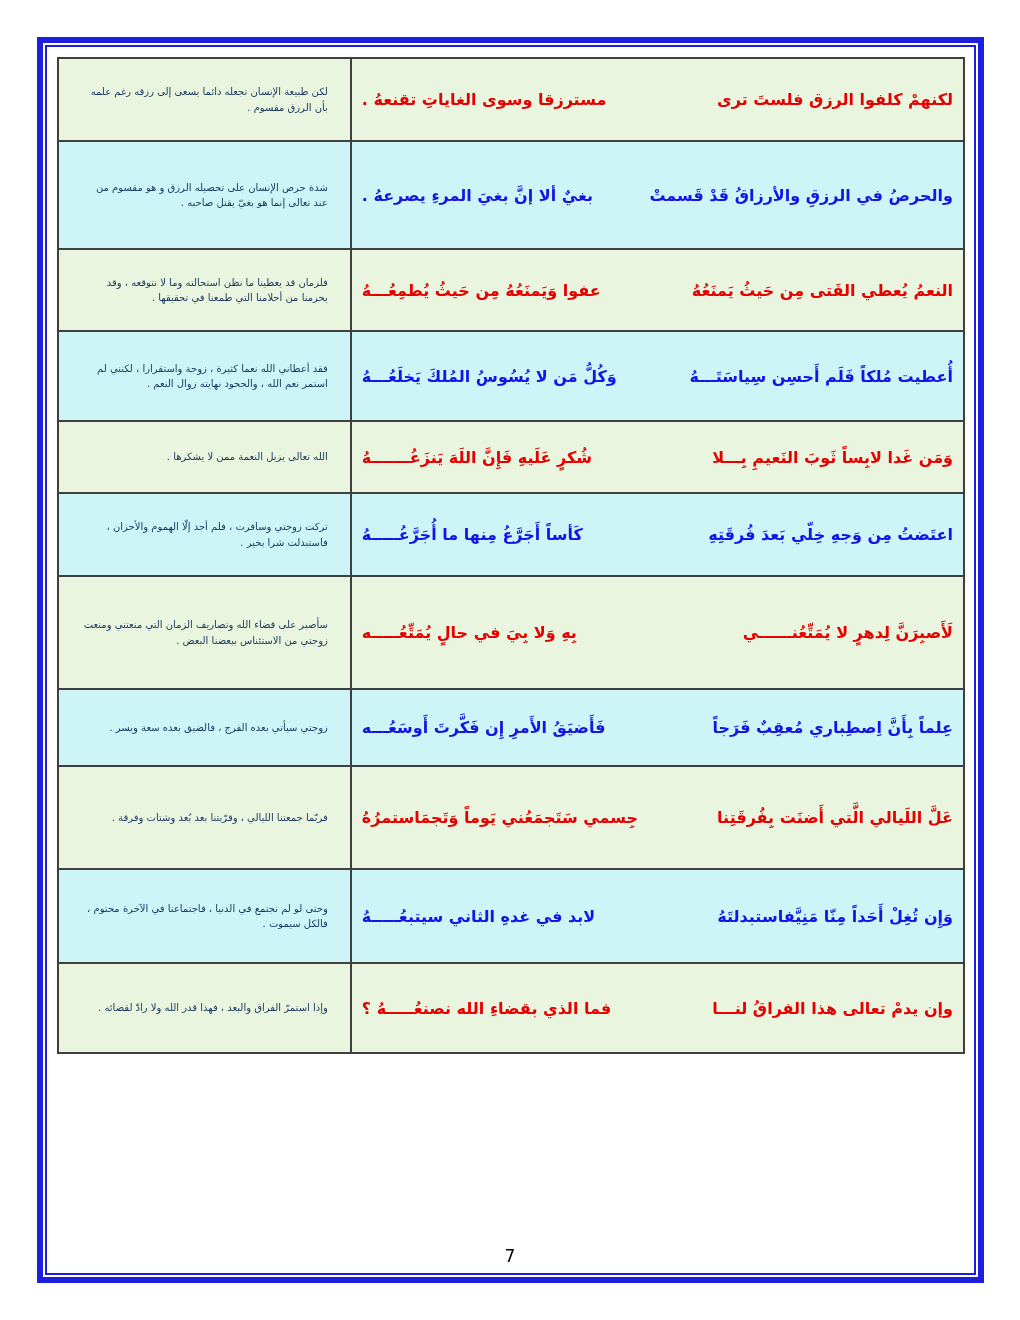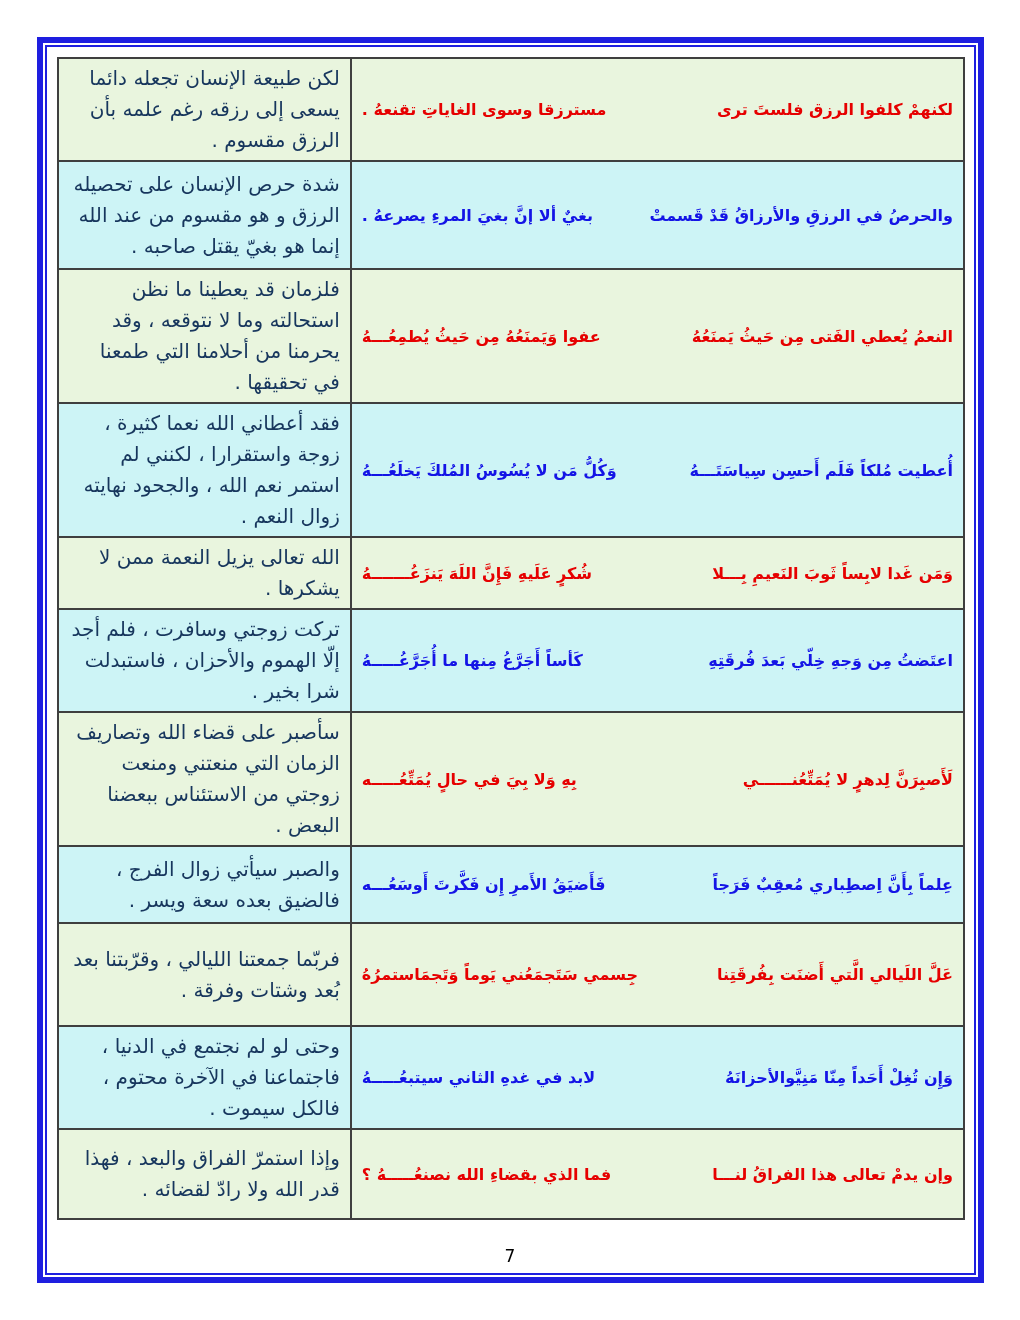--- a/index.html
+++ b/index.html
@@ -26,23 +26,23 @@
     width:908px;
     table-layout:fixed;
   }
   table.poem td{
     border:2px solid #3f3f3f;
     vertical-align:middle;
     box-sizing:border-box;
   }
   td.verse-cell{width:578px;padding:4px 10px;}
   td.exp-cell{
-    width:276px;padding:4px 10px;
+    width:276px;padding:4px 22px;
     color:#17365d;
-    font-size:20px;line-height:1.55;
+    font-size:10px;line-height:1.55;
     text-align:right;
     font-weight:500;
   }
   .verse-line{
     display:flex;
     justify-content:space-between;
     align-items:center;
     gap:24px;
     font-weight:bold;
     font-size:16px;
@@ -90,21 +90,21 @@
           </td>
           <td class="exp-cell">لكن طبيعة الإنسان تجعله دائما يسعى إلى رزقه رغم علمه بأن الرزق مقسوم .</td>
         </tr>
         <tr class="bg-cyan">
           <td class="verse-cell verse-blue">
             <div class="verse-line">
               <span>والحرصُ في الرزقِ  والأرزاقُ قَدْ قَسمتْ</span>
               <span>بغيٌ ألا إنَّ بغيَ المرءِ يصرعهُ .</span>
             </div>
           </td>
-          <td class="exp-cell">شدة حرص الإنسان على تحصيله الرزق و هو مقسوم من عند الله إنما هو بغيّ يقتل صاحبه .</td>
+          <td class="exp-cell">شدة حرص الإنسان على تحصيله الرزق و هو مقسوم من عند تعالى إنما هو بغيّ يقتل صاحبه .</td>
         </tr>
         <tr class="bg-green">
           <td class="verse-cell verse-red">
             <div class="verse-line">
               <span>النعمُ يُعطي الفَتى مِن حَيثُ يَمنَعُهُ</span>
               <span>عفوا وَيَمنَعُهُ مِن حَيثُ يُطمِعُـــهُ</span>
             </div>
           </td>
           <td class="exp-cell">فلزمان قد يعطينا ما نظن استحالته وما لا نتوقعه ، وقد يحرمنا من أحلامنا التي طمعنا في تحقيقها .</td>
         </tr>
@@ -144,35 +144,35 @@
           </td>
           <td class="exp-cell">سأصبر على قضاء الله وتصاريف الزمان التي منعتني ومنعت زوجتي من الاستئناس ببعضنا البعض .</td>
         </tr>
         <tr class="bg-cyan">
           <td class="verse-cell verse-blue">
             <div class="verse-line">
               <span>عِلماً بِأَنَّ اِصطِباري مُعقِبٌ فَرَجاً</span>
               <span>فَأَضيَقُ الأَمرِ إِن فَكَّرتَ أَوسَعُـــه</span>
             </div>
           </td>
-          <td class="exp-cell">والصبر سيأتي زوال الفرج ، فالضيق بعده سعة ويسر .</td>
+          <td class="exp-cell">زوجتي سيأتي بعده الفرج ، فالضيق بعده سعة ويسر .</td>
         </tr>
         <tr class="bg-green">
           <td class="verse-cell verse-red">
             <div class="verse-line">
               <span>عَلَّ اللَيالي الَّتي أَضنَت بِفُرقَتِنا</span>
               <span>جِسمي سَتَجمَعُني يَوماً وَتَجمَاستمرُهُ</span>
             </div>
           </td>
           <td class="exp-cell">فربّما جمعتنا الليالي ، وقرّبتنا بعد بُعد وشتات وفرقة .</td>
         </tr>
         <tr class="bg-cyan">
           <td class="verse-cell verse-blue">
             <div class="verse-line">
-              <span>وَإِن تُغِلْ أَحَداً مِنّا مَنِيَّوالأحزانَهُ</span>
+              <span>وَإِن تُغِلْ أَحَداً مِنّا مَنِيَّفاستبدلتَهُ</span>
               <span>لابد في غدهِ الثاني سيتبعُـــــهُ</span>
             </div>
           </td>
           <td class="exp-cell">وحتى لو لم نجتمع في الدنيا ، فاجتماعنا في الآخرة محتوم ، فالكل سيموت .</td>
         </tr>
         <tr class="bg-green">
           <td class="verse-cell verse-red">
             <div class="verse-line">
               <span>وإن يدمْ تعالى هذا الفراقُ لنـــا</span>
               <span>فما الذي بقضاءِ الله نصنعُـــــهُ ؟</span>

